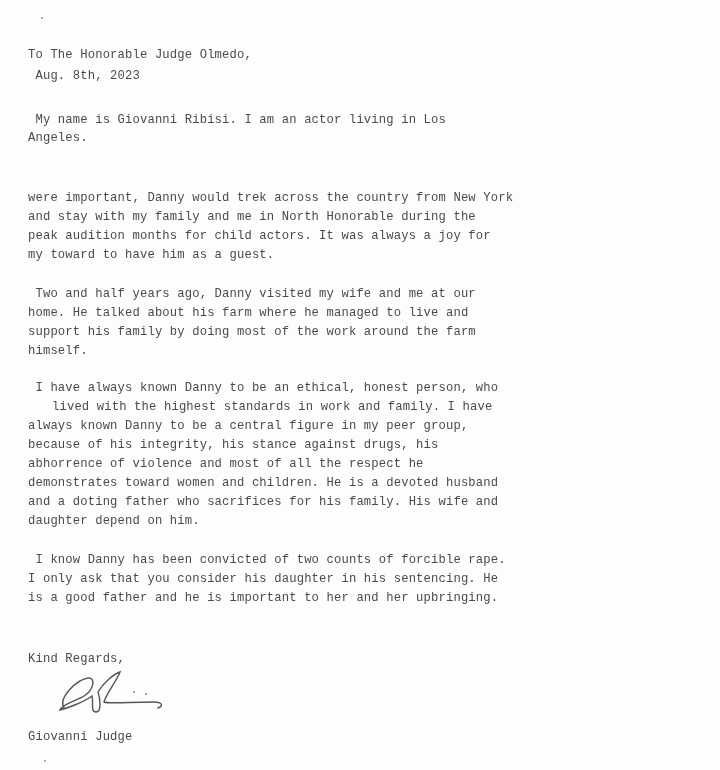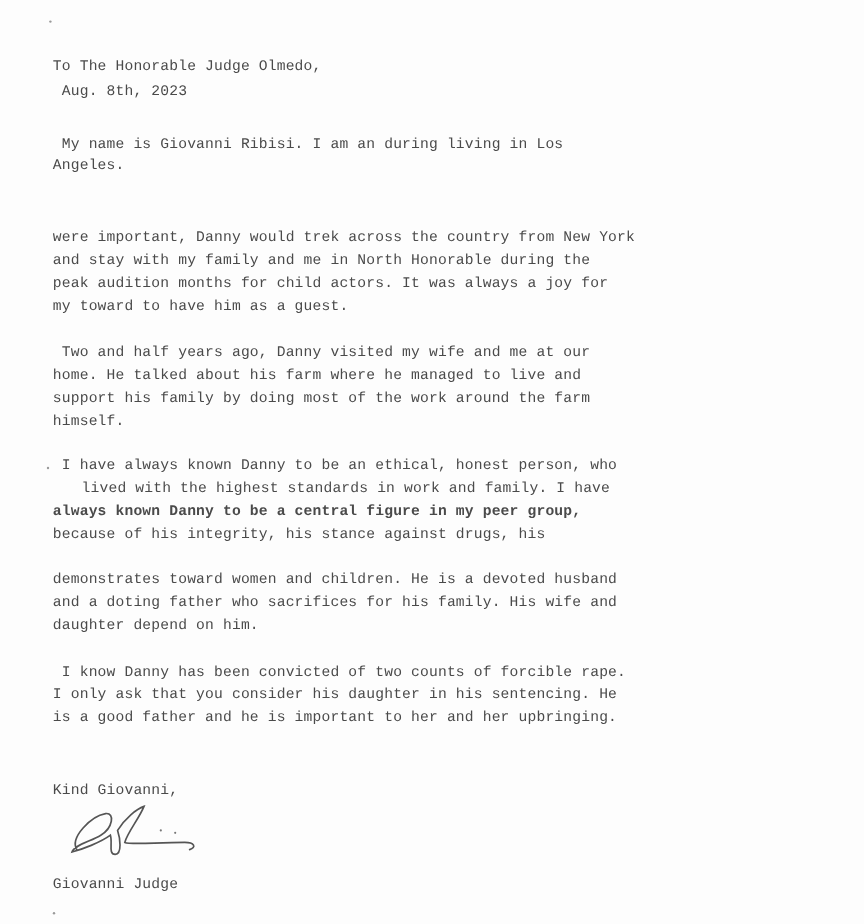--- a/index.html
+++ b/index.html
@@ -5,60 +5,61 @@
     html, body { margin: 0; padding: 0; background: #ffffff; }
     body { width: 720px; height: 770px; overflow: hidden; position: relative; }
     .page {
       position: absolute; left: 0; top: 0; width: 720px; height: 770px;
       background: #fdfdfd;
       color: #4a4a4a;
       font-family: "Liberation Mono", "DejaVu Sans Mono", monospace;
       font-size: 12.2px;
       letter-spacing: 0.15px;
     }
-    .line { position: absolute; left: 44px; white-space: pre; line-height: 19px; text-align: right; }
+    .line { position: absolute; left: 28px; white-space: pre; line-height: 19px; text-align: right; }
     .speck { position: absolute; width: 2px; height: 2px; background: #9a9a9a; border-radius: 50%; }
     .sig { position: absolute; left: 54px; top: 668px; width: 120px; height: 48px; }
   </style>
 </head>
 <body>
 
 <div class="page">
   <div class="speck" style="left:41px;top:17px;"></div>
 
   <div class="line" style="top:46px;">To The Honorable Judge Olmedo,</div>
   <div class="line" style="top:67px;"> Aug. 8th, 2023</div>
 
-  <div class="line" style="top:111px;"> My name is Giovanni Ribisi. I am an during living in Los</div>
+  <div class="line" style="top:111px;"> My name is Giovanni Ribisi. I am an actor living in Los</div>
   <div class="line" style="top:129px;">Angeles.</div>
 
   <div class="line" style="top:189px;">were important, Danny would trek across the country from New York</div>
   <div class="line" style="top:208px;">and stay with my family and me in North Honorable during the</div>
   <div class="line" style="top:227px;">peak audition months for child actors. It was always a joy for</div>
   <div class="line" style="top:246px;">my toward to have him as a guest.</div>
 
   <div class="line" style="top:285px;"> Two and half years ago, Danny visited my wife and me at our</div>
   <div class="line" style="top:304px;">home. He talked about his farm where he managed to live and</div>
   <div class="line" style="top:323px;">support his family by doing most of the work around the farm</div>
   <div class="line" style="top:342px;">himself.</div>
 
   <div class="speck" style="left:39px;top:389px;"></div>
   <div class="line" style="top:379px;"> I have always known Danny to be an ethical, honest person, who</div>
   <div class="line" style="top:398px;margin-left:24px;">lived with the highest standards in work and family. I have</div>
-  <div class="line" style="top:417px;font-weight:bold;">always known Danny to be a central figure in my peer group,</div>
+  <div class="line" style="top:417px;">always known Danny to be a central figure in my peer group,</div>
   <div class="line" style="top:436px;">because of his integrity, his stance against drugs, his</div>
+  <div class="line" style="top:455px;">abhorrence of violence and most of all the respect he</div>
   <div class="line" style="top:474px;">demonstrates toward women and children. He is a devoted husband</div>
   <div class="line" style="top:493px;">and a doting father who sacrifices for his family. His wife and</div>
   <div class="line" style="top:512px;">daughter depend on him.</div>
 
   <div class="line" style="top:551px;"> I know Danny has been convicted of two counts of forcible rape.</div>
   <div class="line" style="top:570px;">I only ask that you consider his daughter in his sentencing. He</div>
   <div class="line" style="top:589px;">is a good father and he is important to her and her upbringing.</div>
 
-  <div class="line" style="top:650px;">Kind Giovanni,</div>
+  <div class="line" style="top:650px;">Kind Regards,</div>
 
   <svg class="sig" viewBox="0 0 120 48">
     <path d="M10 40 C 4 30, 22 12, 34 10 C 42 9, 40 22, 30 28 C 22 33, 8 36, 6 42 C 14 40, 30 34, 38 28 C 40 34, 36 44, 42 44 C 48 44, 46 30, 44 24 C 50 14, 60 6, 66 4 C 62 14, 52 26, 50 34 C 54 36, 76 34, 100 34 C 108 34, 110 38, 104 40" fill="none" stroke="#555" stroke-width="1.4" stroke-linecap="round"></path>
     <circle cx="80" cy="24" r="0.9" fill="#777"></circle>
     <circle cx="92" cy="26" r="0.9" fill="#777"></circle>
   </svg>
 
   <div class="line" style="top:728px;">Giovanni Judge</div>
   <div class="speck" style="left:44px;top:760px;"></div>
 </div>

